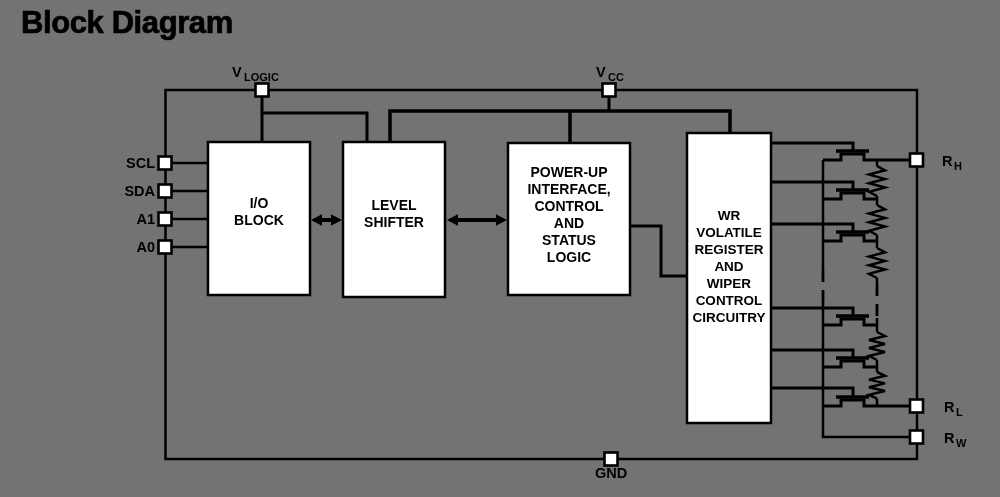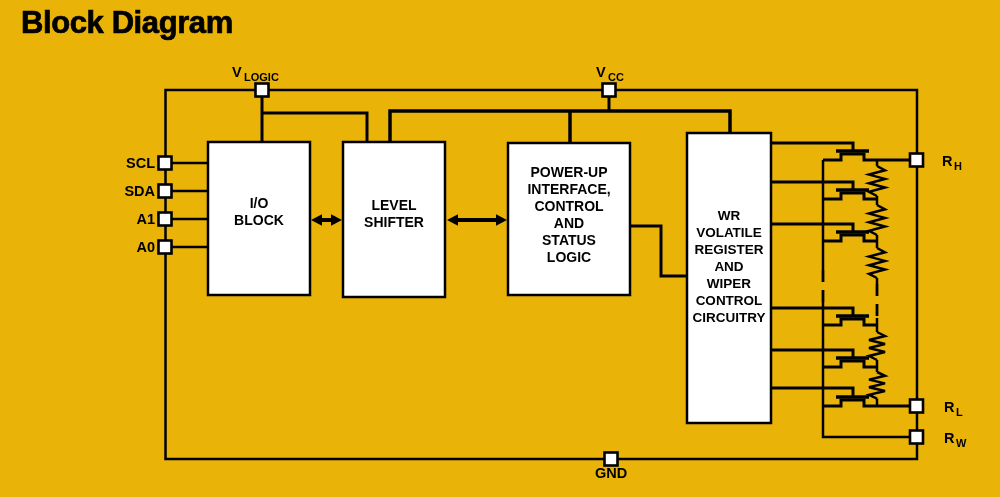--- a/index.html
+++ b/index.html
@@ -1,16 +1,16 @@
 <!DOCTYPE html>
 <html><head>
 <meta charset="utf-8">
 <style>
   html,body{margin:0;padding:0;background:#ffffff;}
-  .canvas{position:relative;width:1000px;height:497px;background:#eab308;overflow:hidden;
+  .canvas{position:relative;width:1000px;height:497px;background:#737373;overflow:hidden;
           font-family:"Liberation Sans",sans-serif;}
   .title{position:absolute;left:21px;top:5px;font-size:31px;font-weight:900;
          letter-spacing:-0.4px;color:#000;-webkit-text-stroke:0.7px #000;}
   svg{position:absolute;left:0;top:0;}
   svg text{font-family:"Liberation Sans",sans-serif;font-weight:bold;fill:#000000;}
   .lbl{font-size:14.5px;}
   .sub{font-size:11px;}
   .blk{font-size:14px;text-anchor:middle;}
   .blkwr{font-size:13.5px;text-anchor:middle;}
   .mid{text-anchor:middle;}

